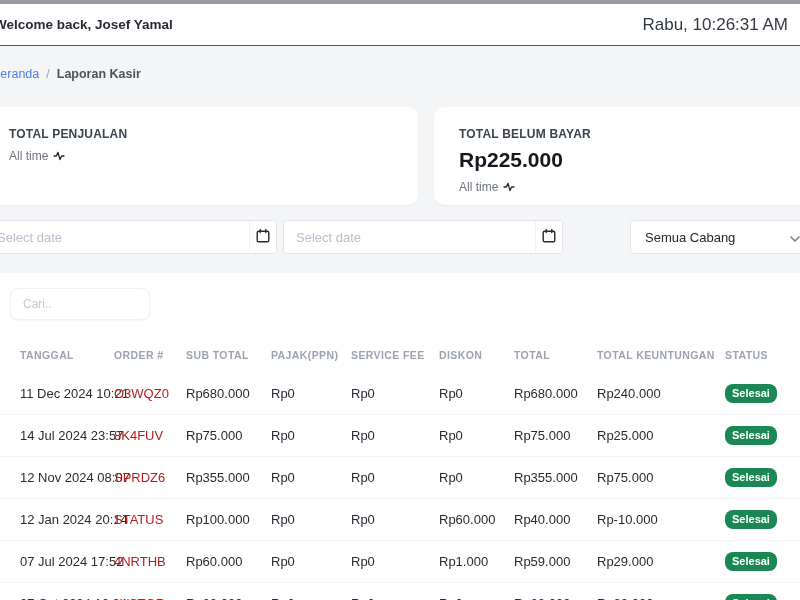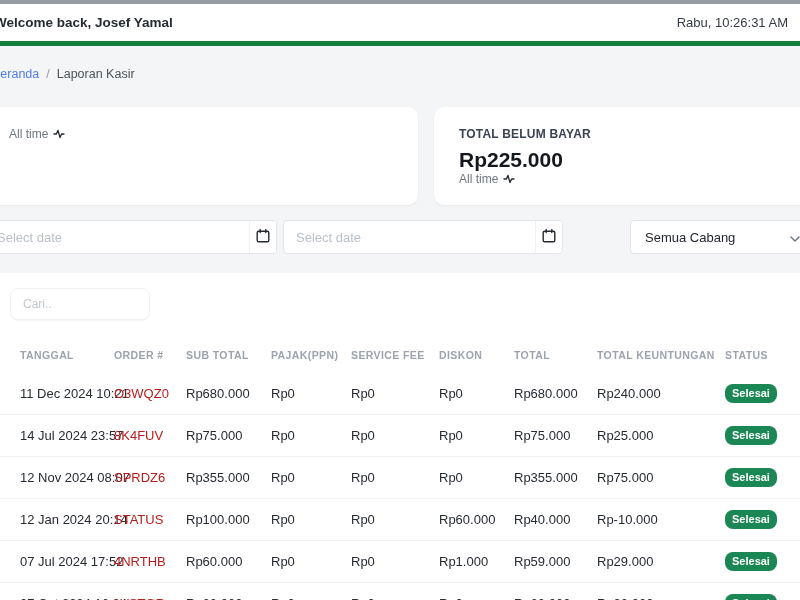--- a/index.html
+++ b/index.html
@@ -5,49 +5,49 @@
   * { margin:0; padding:0; box-sizing:border-box; }
   html,body { width:800px; height:600px; overflow:hidden; }
   body {
     font-family:"Liberation Sans","DejaVu Sans",sans-serif;
     background:#f4f5f6;
     color:#23272f;
     position:relative;
   }
   .topbar { height:4px; width:100%; background:#979ca4; }
   .app-header {
-    height:42px; background:#ffffff; border-bottom:5px solid #15803d;
+    height:42px; background:#ffffff; border-bottom:1px solid #15803d;
     display:flex; align-items:center; justify-content:space-between;
     padding:0 12px 0 0;
   }
   .welcome { font-size:13.5px; font-weight:700; color:#262b33; margin-left:-6px; white-space:nowrap; }
-  .clock { font-size:13px; font-weight:500; color:#343a43; white-space:nowrap; }
+  .clock { font-size:17px; font-weight:500; color:#343a43; white-space:nowrap; }
 
   
   .plane { position:relative; left:-16px; width:866px; }
 
   .breadcrumb {
     display:flex; align-items:center; gap:7px;
     font-size:12.5px; margin:21px 0 0 8px;
   }
   .breadcrumb .crumb-link { color:#4e7ce9; text-decoration:none; cursor:pointer; }
   .breadcrumb .sep { color:#9aa0a9; }
-  .breadcrumb .crumb-current { color:#4b5259; }
+  .breadcrumb .crumb-current { color:#4b5259;font-weight:bold; }
 
   .cards { display:flex; gap:16px; margin-top:26px; }
   .card {
     background:#fff; border-radius:10px; height:98px;
     box-shadow:0 1px 2px rgba(20,24,32,.05);
     padding:20px 24px 0 25px;
   }
   .card.c1 { width:434px; }
   .card.c2 { width:416px; }
   .card-label { font-size:12px; font-weight:700; color:#3b4350; letter-spacing:.2px; }
   .card-value { font-size:21px; font-weight:700; color:#15181e; margin-top:7px; }
-  .card-sub { font-size:12px; color:#6f7680; margin-top:0; display:flex; align-items:center; gap:5px; }
+  .card-sub { font-size:12px; color:#6f7680; margin-top:8px; display:flex; align-items:center; gap:5px; }
   .card-sub svg { display:block; }
 
   .filters { display:flex; align-items:center; margin-top:15px; height:34px; }
   .date-group {
     display:flex; height:34px; background:#fff;
     border:1px solid #e3e5ea; border-radius:4px; overflow:hidden;
   }
   .date-group.g1 { width:293px; }
   .date-group.g2 { width:280px; margin-left:6px; }
   .date-input {
@@ -117,20 +117,21 @@
 <div class="plane">
 
   <nav class="breadcrumb">
     <a class="crumb-link">Beranda</a>
     <span class="sep">/</span>
     <span class="crumb-current">Laporan Kasir</span>
   </nav>
 
   <div class="cards">
     <div class="card c1">
+      <div class="card-label">TOTAL PENJUALAN</div>
       <div class="card-sub">
         <span>All time</span>
         <span>
           <svg width="12" height="12" viewBox="0 0 12 12" fill="none">
               <polyline points="1,6 3.4,6 5,2.3 7,9.6 8.6,6 11,6" stroke="#23272f" stroke-width="1.3" stroke-linecap="round" stroke-linejoin="round"></polyline>
             </svg>
         </span>
       </div>
     </div>
     <div class="card c2">

